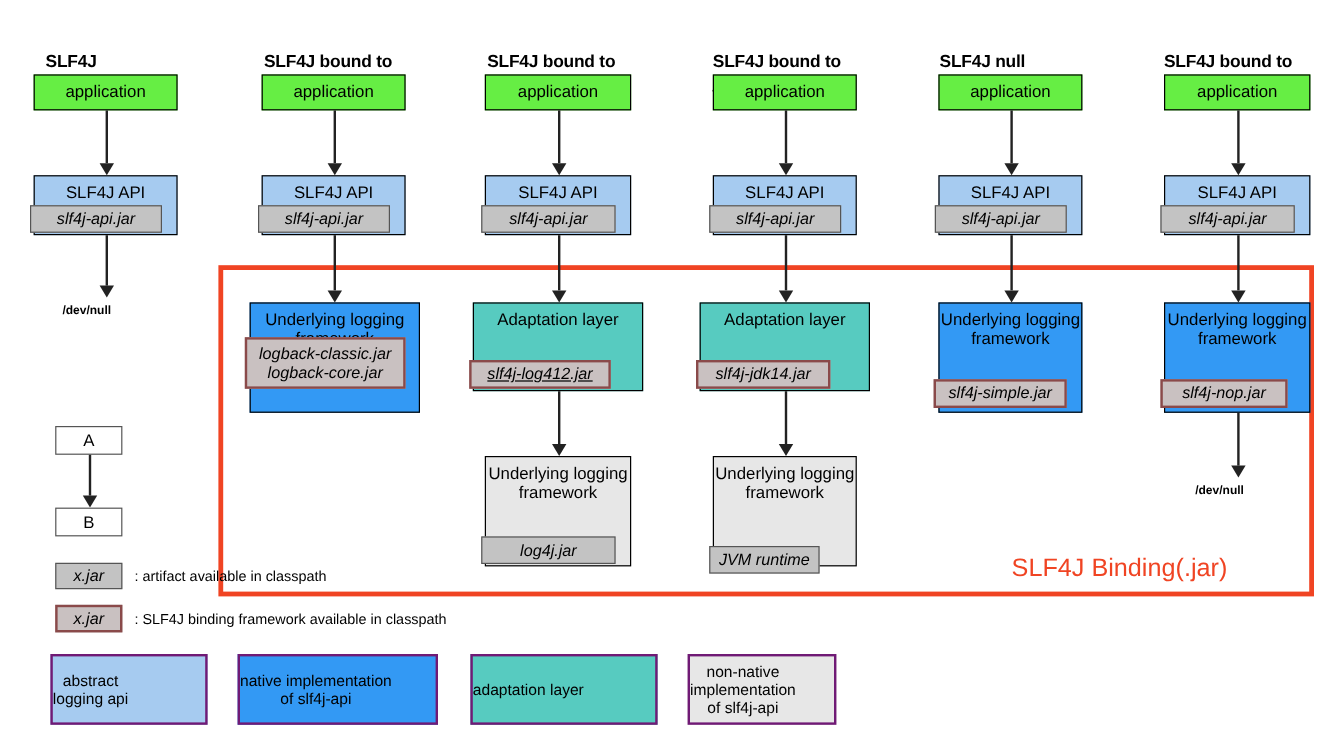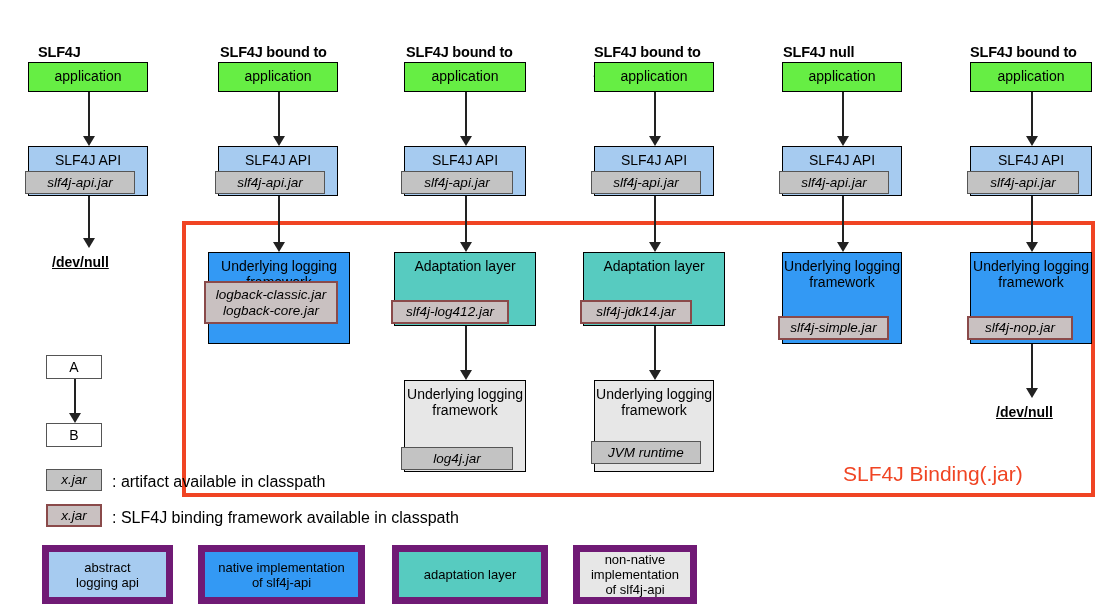--- a/index.html
+++ b/index.html
@@ -31,36 +31,36 @@
   .jar.binding{border:2px solid #8a4a4a;background:#c9c1c1;}
 
   
   .arrow{position:absolute;width:0;}
   .arrow .stem{position:absolute;left:0;top:0;width:1.5px;background:#222;}
   .arrow .head{position:absolute;left:-5.5px;width:0;height:0;
                border-left:6px solid transparent;border-right:6px solid transparent;
                border-top:10px solid #222;}
 
   
-  .devnull{position:absolute;font-size:14px;font-weight:bold;white-space:nowrap;text-decoration:underline;}
+  .devnull{position:absolute;font-size:10px;font-weight:bold;white-space:nowrap;}
 
   
   .redbox{position:absolute;border:4px solid #f04423;box-sizing:border-box;
           background:transparent;pointer-events:none;}
   .redlabel{position:absolute;color:#f04423;font-size:21px;white-space:nowrap;}
 
   
   .legend-box{position:absolute;box-sizing:border-box;border:1px solid #555;
               background:#ffffff;font-size:14px;display:flex;align-items:center;
               justify-content:center;}
   .legend-text{position:absolute;font-size:11.5px;line-height:13.5px;
                white-space:pre-line;color:#000;}
-  .legend-note{position:absolute;font-size:16px;white-space:nowrap;color:#000;}
-  .swatch{position:absolute;box-sizing:border-box;border:7px solid #701a75;
-          display:flex;align-items:center;justify-content:center;
+  .legend-note{position:absolute;font-size:12px;white-space:nowrap;color:#000;}
+  .swatch{position:absolute;box-sizing:border-box;border:2px solid #701a75;
+          display:flex;align-items:center;justify-content:flex-start;
           text-align:center;font-size:13px;line-height:15px;white-space:pre-line;}
 </style>
 </head>
 <body>
 
 <div class="canvas">
 
   <div class="col-head" style="left:38px;top:8px;">SLF4J
 unbound</div>
   <div class="col-head" style="left:220px;top:8px;">SLF4J bound to
@@ -127,21 +127,21 @@
     <span class="label">SLF4J API</span>
   </div>
   <div class="jar" style="left:401px;top:171px;width:112px;height:23px;">slf4j-api.jar</div>
   <div class="arrow" style="left:465px;top:196px;height:56px;">
     <div class="stem" style="height:46px;"></div>
       <div class="head" style="top:46px;"></div>
   </div>
   <div class="node teal" style="left:394px;top:252px;width:142px;height:74px;">
     <span class="label">Adaptation layer</span>
   </div>
-  <div class="jar binding" style="left:391px;top:300px;width:118px;height:24px;">slf4j-log412.jar</div>
+  <div class="jar binding" style="left:391px;top:300px;width:118px;height:24px;text-decoration:underline;">slf4j-log412.jar</div>
   <div class="arrow" style="left:465px;top:326px;height:54px;">
     <div class="stem" style="height:44px;"></div>
       <div class="head" style="top:44px;"></div>
   </div>
   <div class="node gray" style="left:404px;top:380px;width:122px;height:92px;">
     <span class="label">Underlying
 logging
 framework</span>
   </div>
   <div class="jar" style="left:401px;top:447px;width:112px;height:23px;">log4j.jar</div>
@@ -167,21 +167,21 @@
   <div class="jar binding" style="left:580px;top:300px;width:112px;height:24px;">slf4j-jdk14.jar</div>
   <div class="arrow" style="left:654px;top:326px;height:54px;">
     <div class="stem" style="height:44px;"></div>
       <div class="head" style="top:44px;"></div>
   </div>
   <div class="node gray" style="left:594px;top:380px;width:120px;height:92px;">
     <span class="label">Underlying
 logging
 framework</span>
   </div>
-  <div class="jar" style="left:591px;top:441px;width:110px;height:23px;">JVM runtime</div>
+  <div class="jar" style="left:591px;top:455px;width:92px;height:23px;">JVM runtime</div>
 
   <div class="node green" style="left:782px;top:62px;width:120px;height:30px;">
     <span class="label">application</span>
   </div>
   <div class="arrow" style="left:842px;top:92px;height:54px;">
     <div class="stem" style="height:44px;"></div>
       <div class="head" style="top:44px;"></div>
   </div>
   <div class="node lightblue" style="left:782px;top:146px;width:120px;height:50px;">
     <span class="label">SLF4J API</span>

